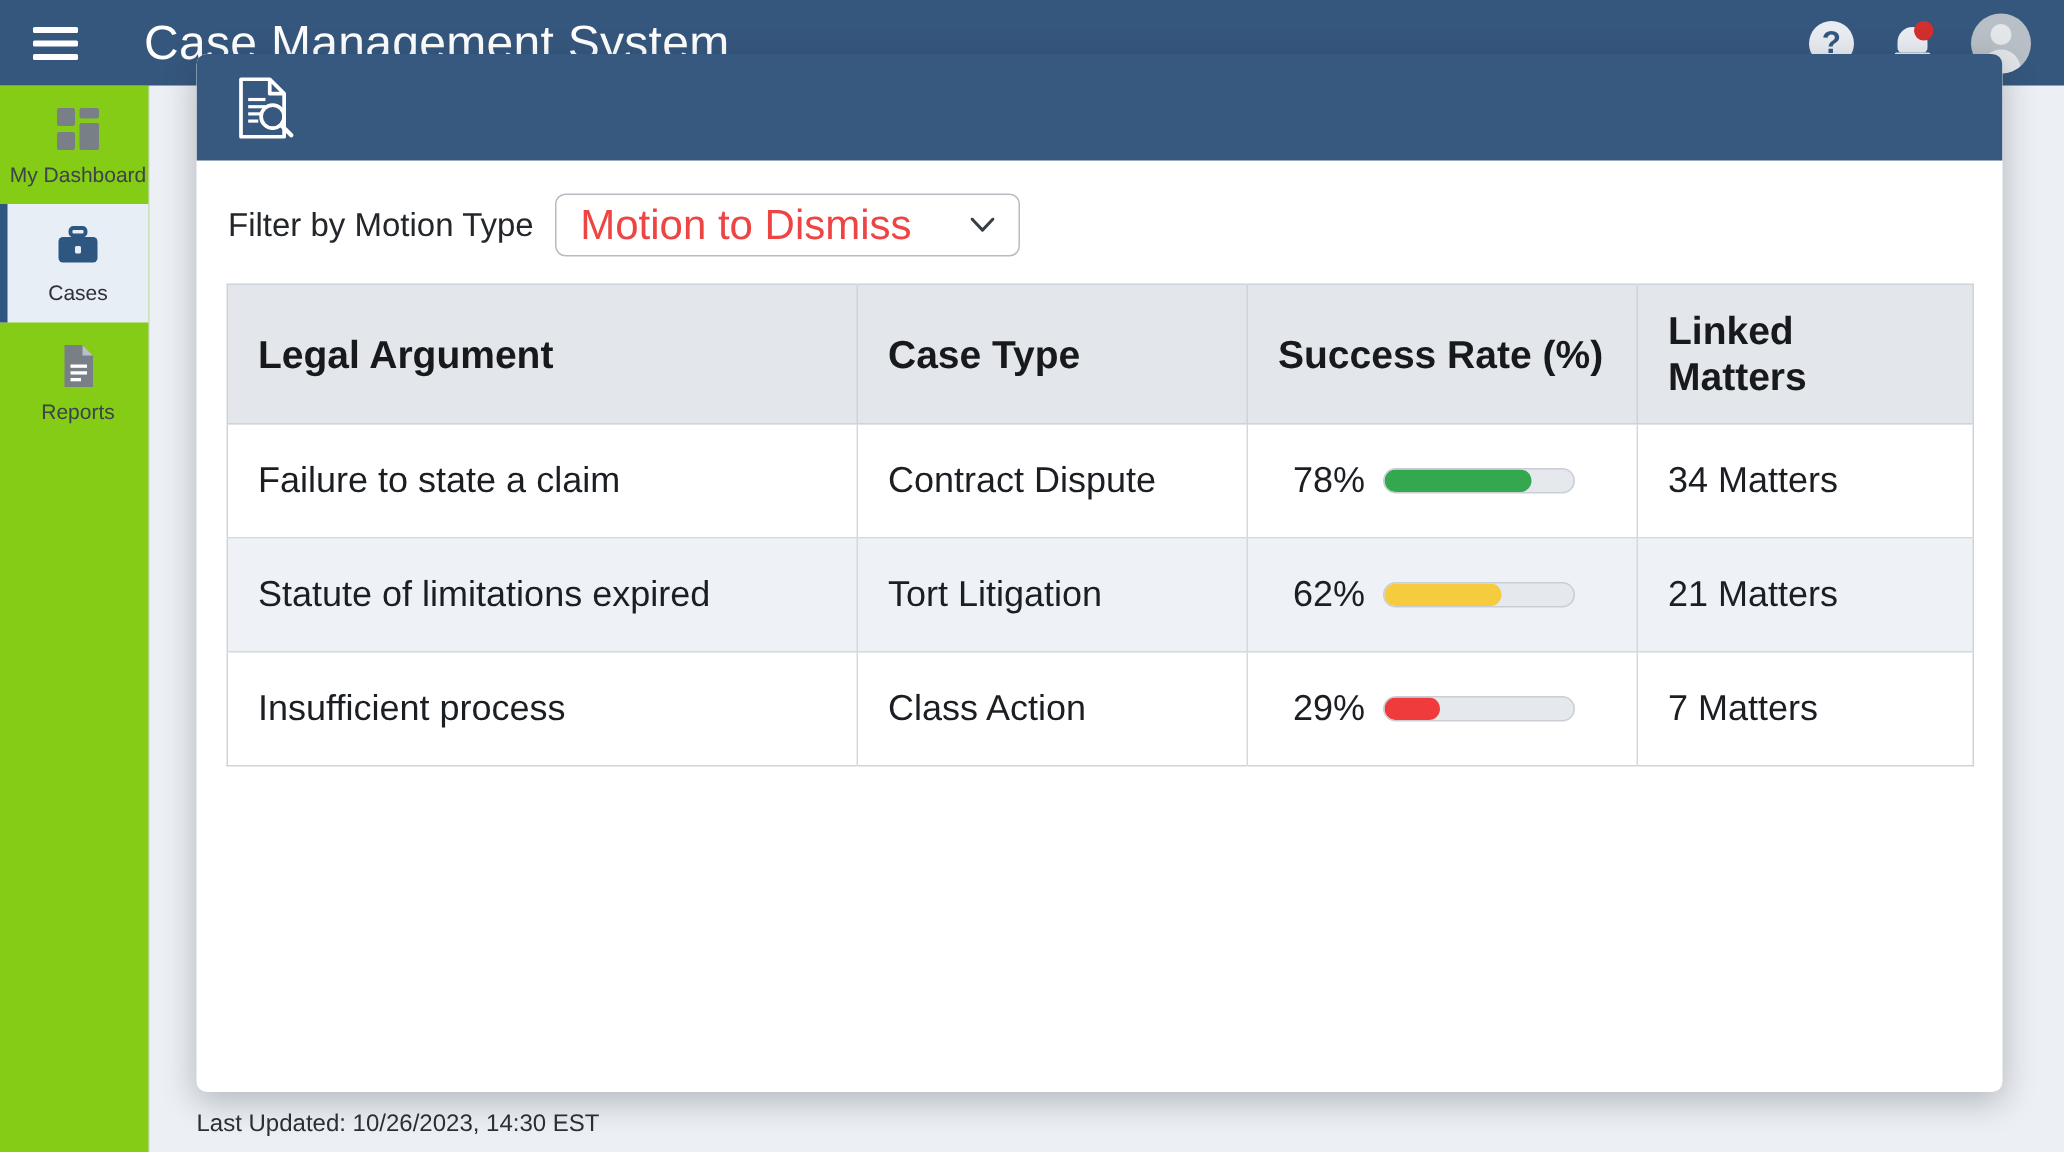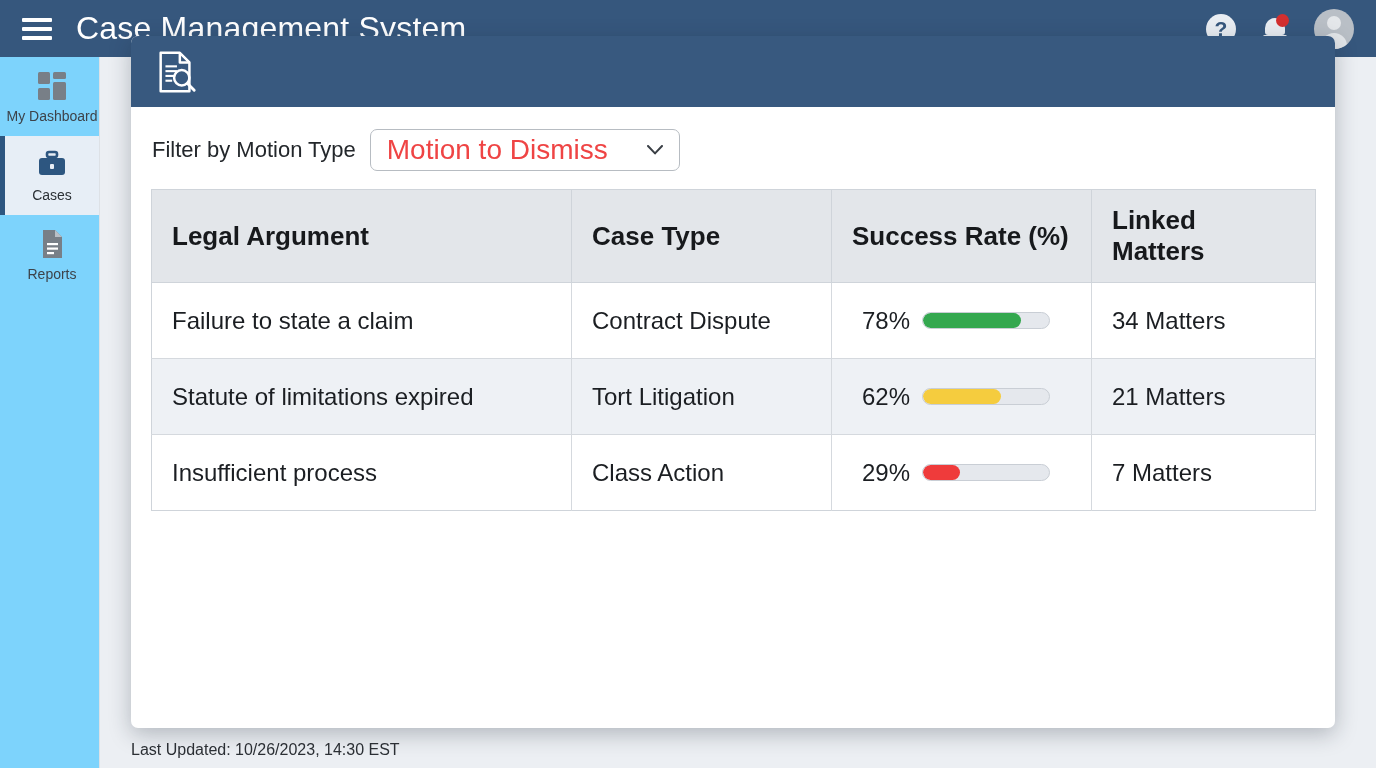--- a/index.html
+++ b/index.html
@@ -12,20 +12,21 @@
 
   
   .appbar {
     position: absolute; top: 0; left: 0;
     width: 1376px; height: 57px;
     background: #2f5border;
     background: #36577d;
     display: flex; align-items: center;
     padding: 0 22px;
     z-index: 1;
+    gap: 20px;
   }
   .hamburger {
     width: 30px; height: 22px;
     display: flex; flex-direction: column; justify-content: space-between;
     margin-right: 24px; cursor: pointer;
   }
   .hamburger span {
     display: block; height: 4px; width: 100%;
     background: #ffffff; border-radius: 1px;
   }
@@ -78,21 +79,21 @@
     content: ""; position: absolute; left: 50%; top: 24px;
     transform: translateX(-50%);
     width: 26px; height: 20px; border-radius: 13px 13px 0 0;
     background: #e4e7ea;
   }
 
   
   .sidebar {
     position: absolute; top: 57px; left: 0;
     width: 100px; height: 711px;
-    background: #7dd3fc;
+    background: #84cc16;
     border-right: 1px solid #dde1e6;
   }
   .nav-item {
     height: 79px;
     display: flex; flex-direction: column;
     align-items: center; justify-content: center;
     gap: 7px; cursor: pointer;
     border-left: 5px solid transparent;
     color: #4a5057;
   }

